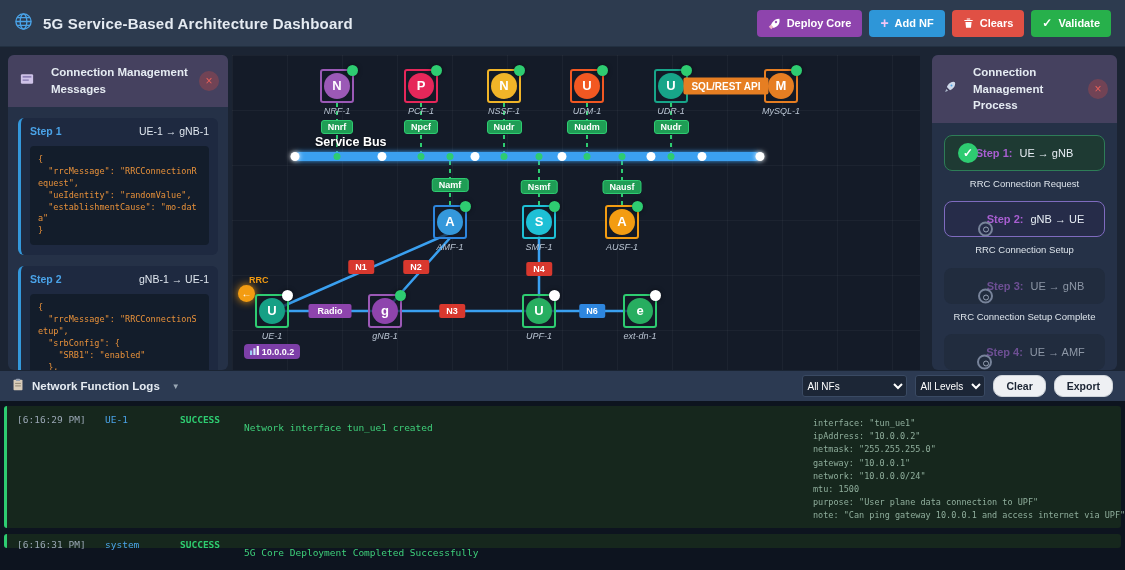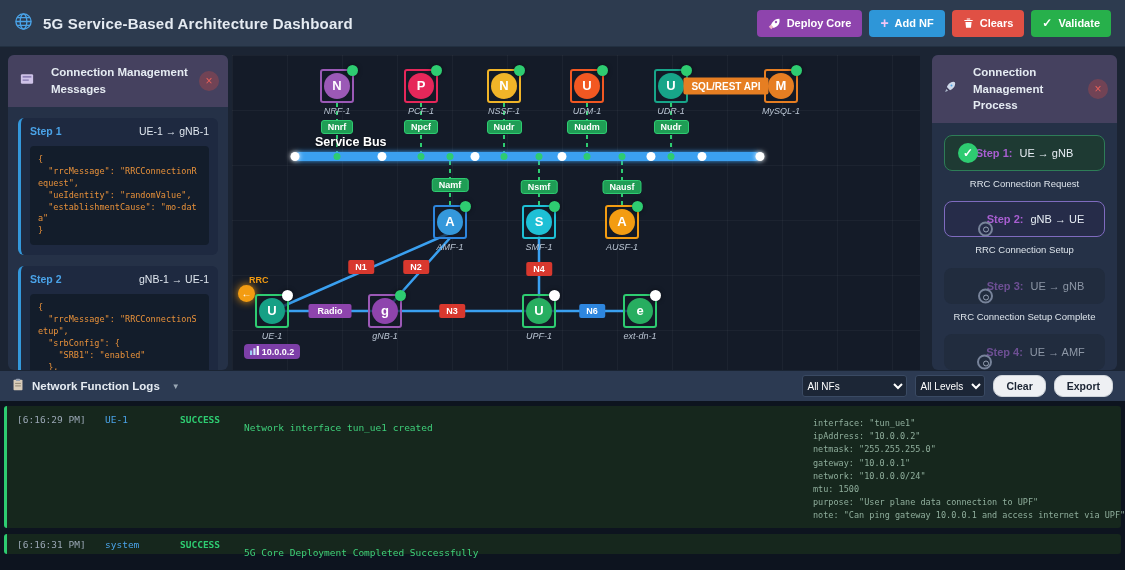--- a/index.html
+++ b/index.html
@@ -110,21 +110,21 @@
   .logs-controls { margin-left:auto; display:flex; gap:8px; align-items:center; }
   .logs-controls select { height:22px; background:#1c2636; color:#fff; border:1px solid #3a4a63;
     border-radius:3px; font-size:10px; font-family:inherit; }
   .sel-nf { width:105px; } .sel-level { width:70px; }
   .lbtn { height:22px; background:#eef0f3; color:#1a2332; border:1px solid #cfd4da; border-radius:9px;
     font-size:10.5px; font-weight:bold; padding:0 12px; cursor:pointer; font-family:inherit; }
   .logs-body { position:absolute; left:0; top:401px; width:1125px; height:169px; background:#0d141f;
     padding:5px 4px; font-family:"DejaVu Sans Mono", monospace; }
   .log-entry { background:#16271d; border-left:3px solid #2ecc71; border-radius:3px; position:relative; }
   .log-entry.big { height:122px; margin-bottom:6px; }
-  .log-entry.small { height:20px; }
+  .log-entry.small { height:14px; }
   .log-row { display:flex; padding:8px 10px 0; font-size:9.5px; }
   .log-entry.small .log-row { padding-top:5px; }
   .lg-time { color:#9aa7b5; width:88px; }
   .lg-src  { color:#4aa3e8; width:75px; }
   .lg-lvl  { color:#2ecc71; font-weight:bold; width:64px; }
   .lg-msg  { color:#3ecf7a;margin-top:8px; }
   .lg-details { position:absolute; left:806px; top:11px; font-size:8.5px; line-height:1.55;
     color:#8fae9c; white-space:pre; }
 </style>
 </head>

